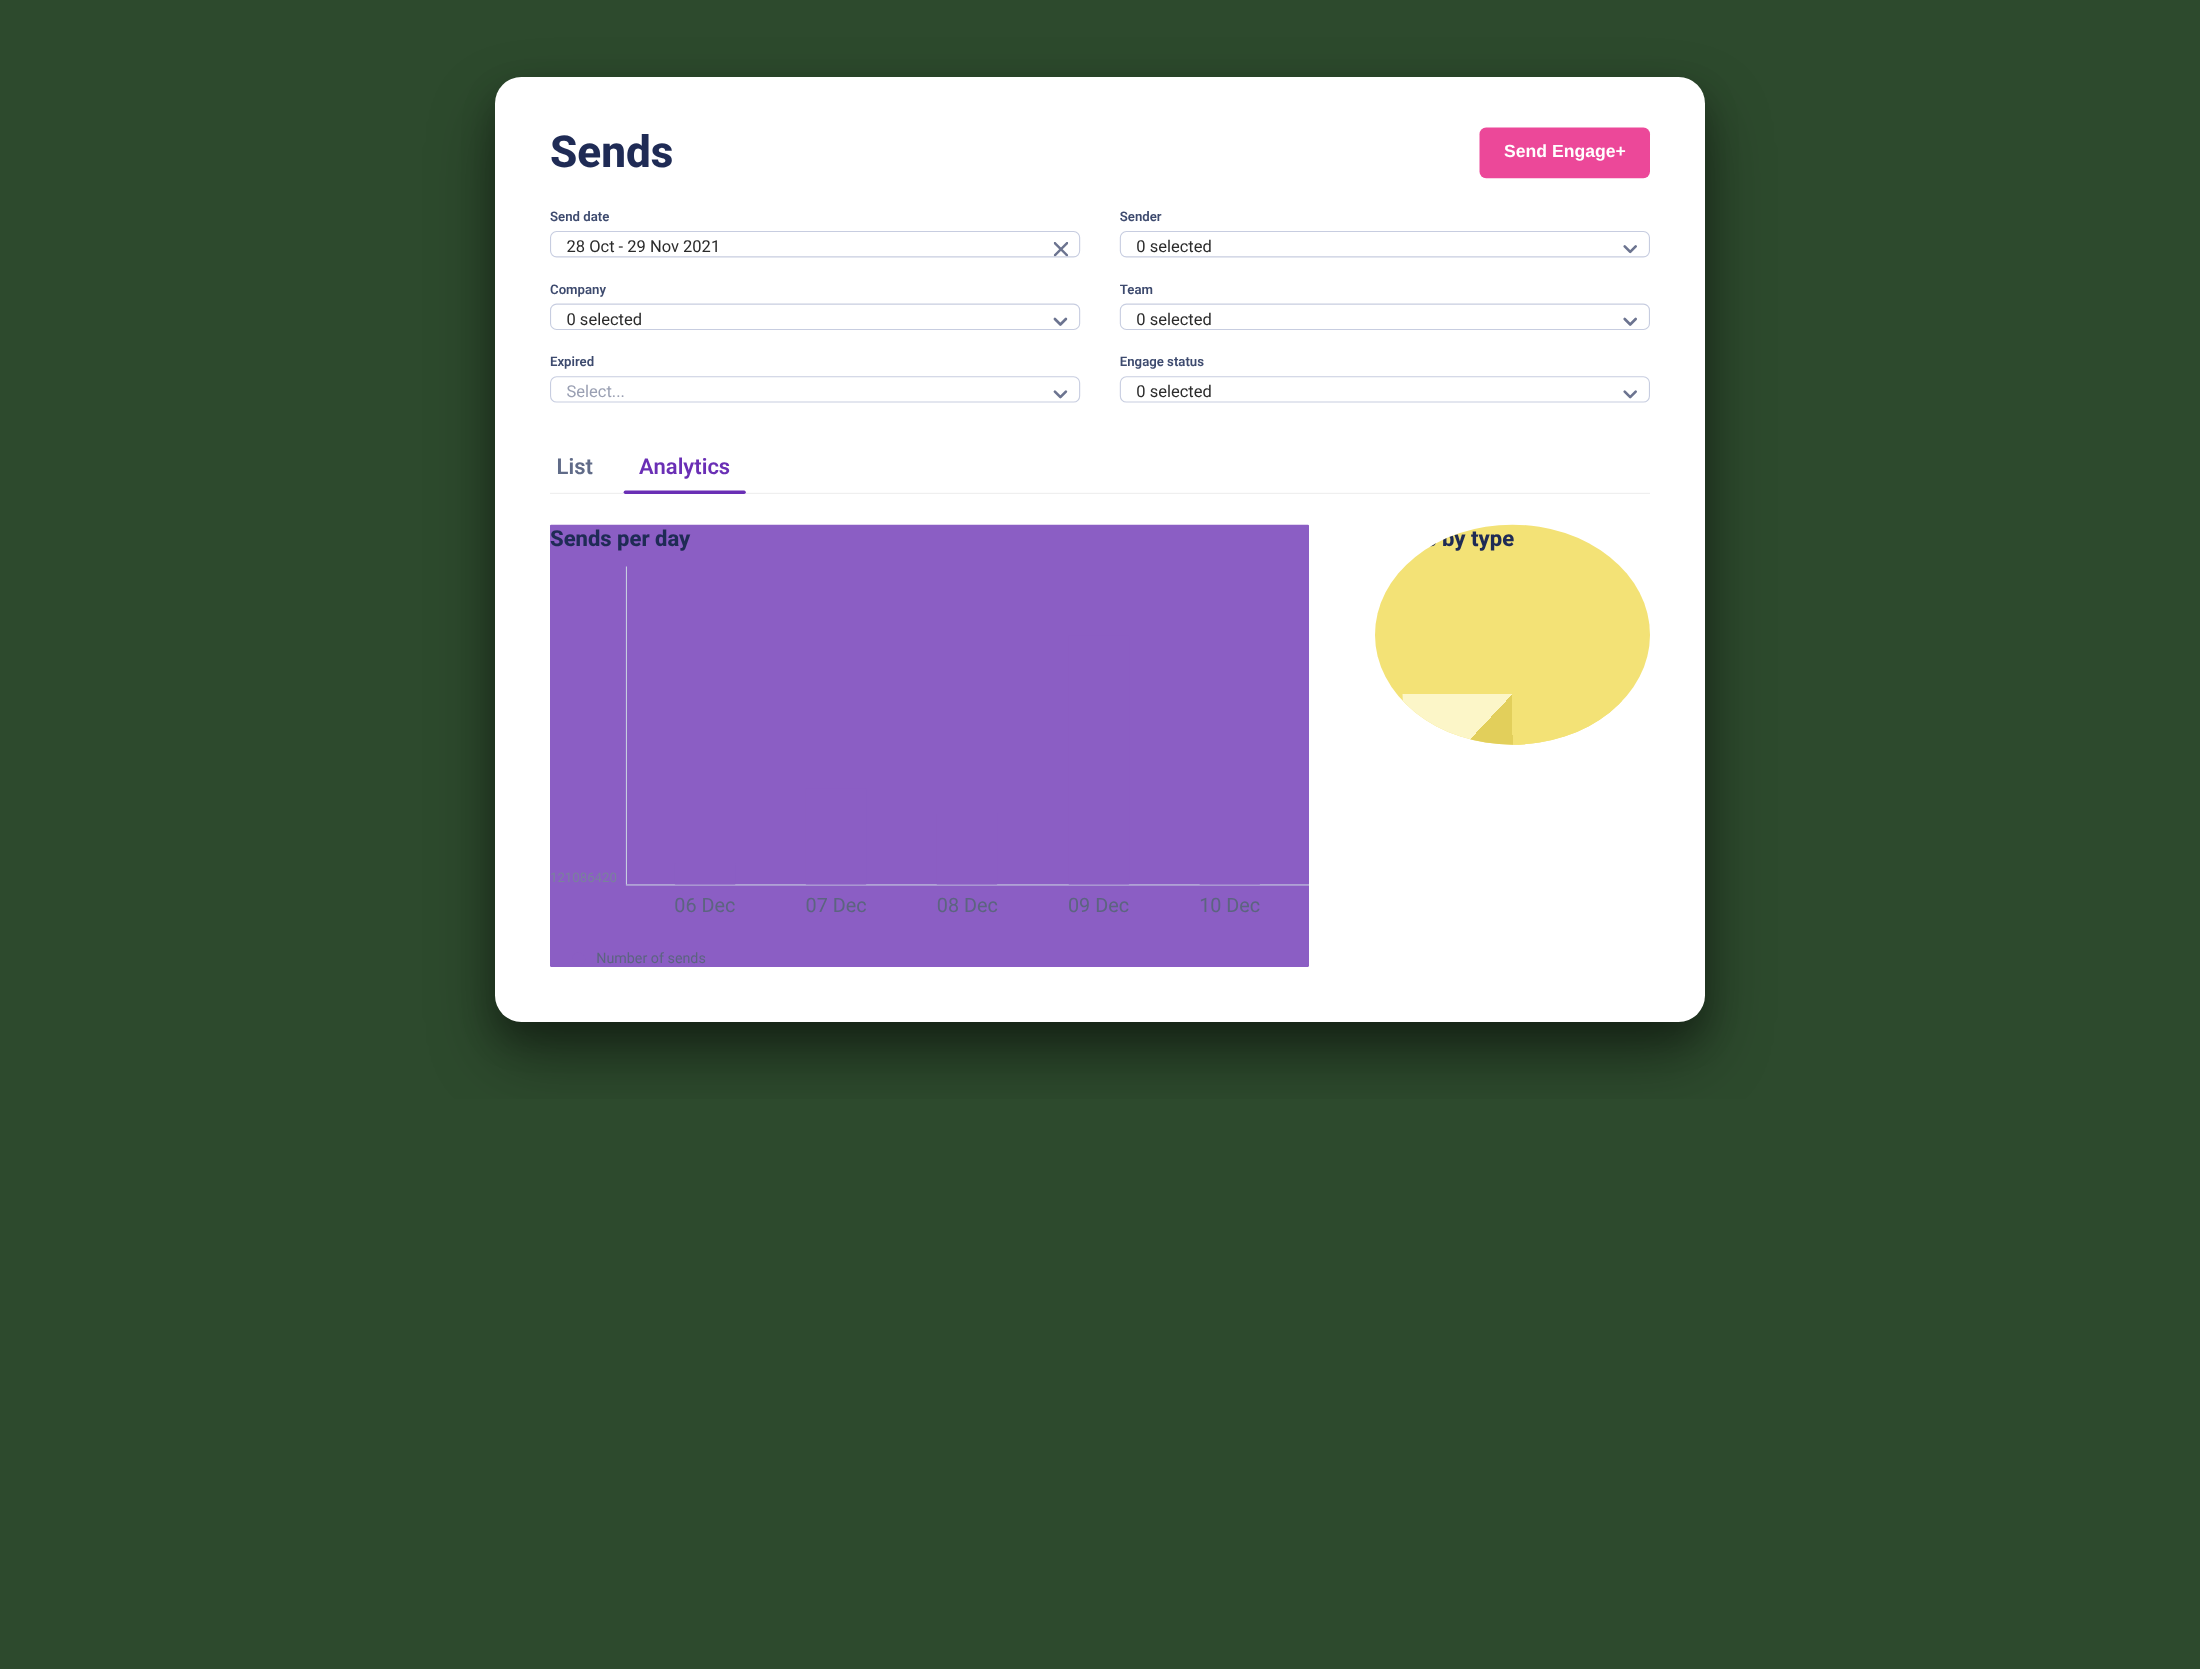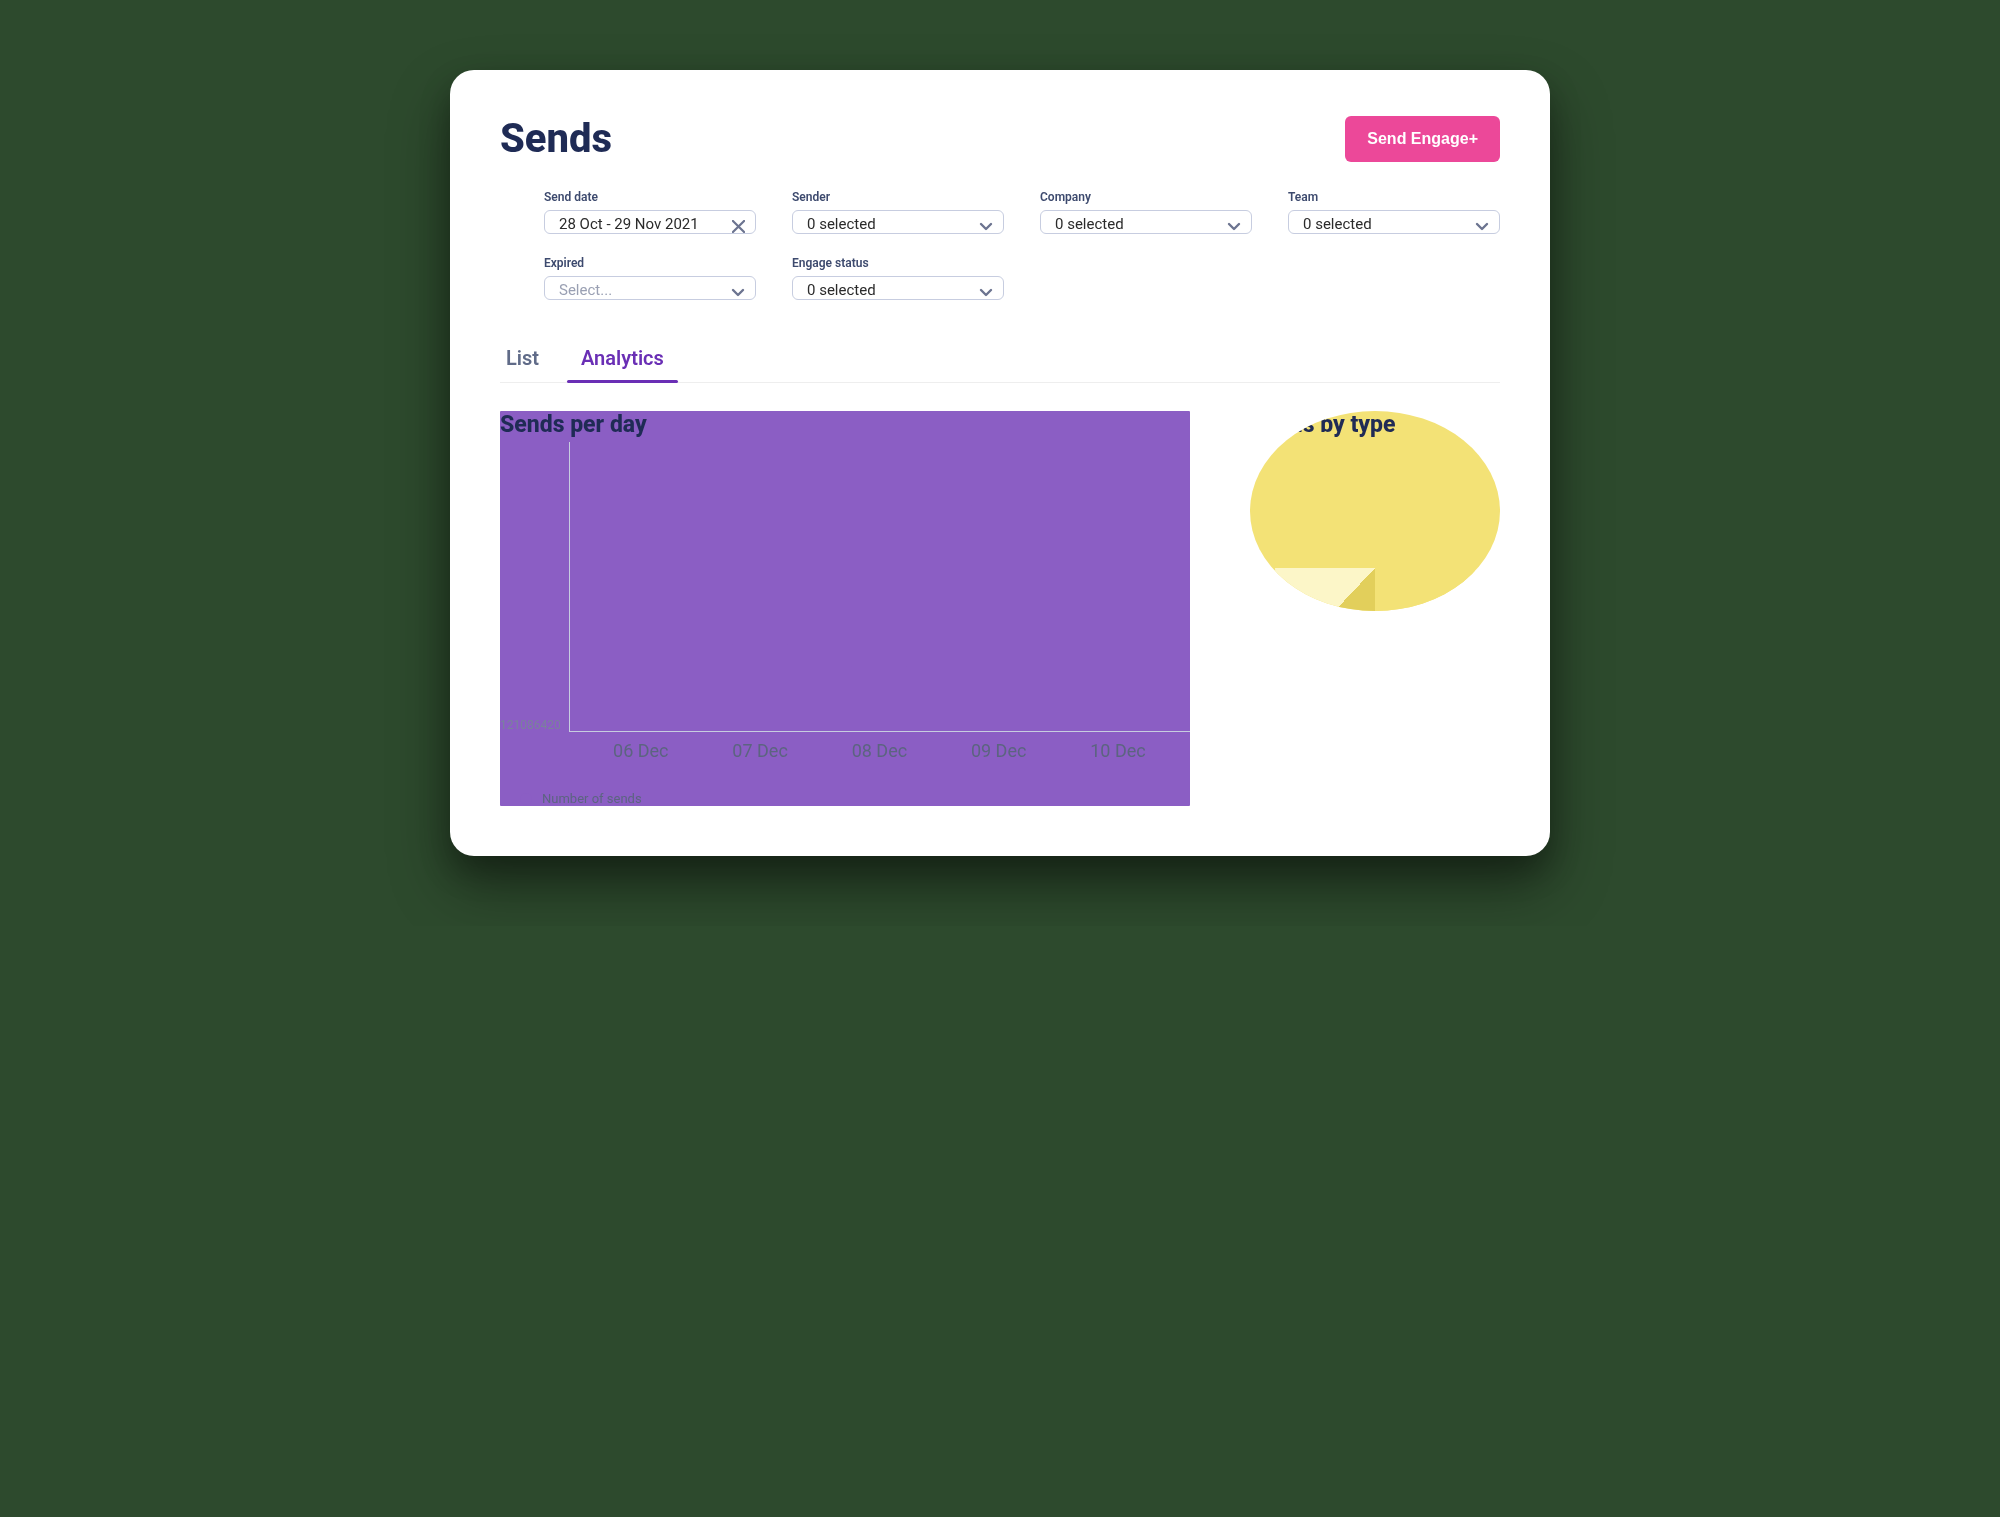--- a/index.html
+++ b/index.html
@@ -31,21 +31,21 @@
   .engage-btn {
     background: #ec4899;
     color: #ffffff;
     border: none;
     border-radius: 6px;
     padding: 14px 22px;
     font-size: 16px;
     font-weight: 700;
     cursor: pointer;
   }
-  .filters { display: grid; grid-template-columns: repeat(4, 1fr); gap: 22px 36px; margin-bottom: 38px; margin-left: 44px; }
+  .filters { display: grid; grid-template-columns: repeat(2, 1fr); gap: 22px 36px; margin-bottom: 38px; }
   .filter {}
   .filter-label { font-size: 12px; font-weight: 600; color: #3d4a6e; margin-bottom: 6px; }
   .filter-control {
     border: 1px solid #c7cde0;
     border-radius: 6px;
     height: 24px;
     display: flex;
     align-items: flex-end;
     padding: 0 10px 0 14px;
     justify-content: space-between;
@@ -69,21 +69,21 @@
     content: "";
     position: absolute;
     left: -8px; right: -8px; bottom: -1px;
     height: 3px;
     background: #6a2fb5;
     border-radius: 2px;
   }
   .charts-row { display: flex; gap: 60px; }
   .chart-block.bar { flex: 1; }
   .chart-block.pie { width: 250px; }
-  .chart-title { font-size: 23px; font-weight: 800; color: #1f2b55; margin-bottom: 4px; }
+  .chart-title { font-size: 20px; font-weight: 800; color: #1f2b55; margin-bottom: 14px; }
   .bar-chart { display: flex; }
   .y-axis { display: flex; flex-direction: row; justify-content: space-between; align-items: flex-end; padding-right: 8px; height: 290px; font-size: 12px; color: #7a829c; }
   .plot { position: relative; flex: 1; }
   .plot-area { height: 290px; border-bottom: 1px solid #c7cde0; position: relative; display: flex; align-items: flex-end; justify-content: space-around; padding: 0 2%; }
   .plot-area::before { content: ""; position: absolute; left: 0; top: 0; bottom: 0; width: 1px; background: #c7cde0; }
   .bar { width: 56px; background: #8b5ec4; border-radius: 1px; }
   .x-axis { display: flex; justify-content: space-around; padding: 8px 2% 0; font-size: 18px; color: #5c6480; }
   .bar-legend { display: flex; align-items: center; gap: 10px; margin-top: 30px; padding-left: 20px; }
   .legend-dot { width: 12px; height: 12px; border-radius: 50%; background: #8b5ec4; }
   .legend-text { font-size: 13px; color: #5c6480; }

